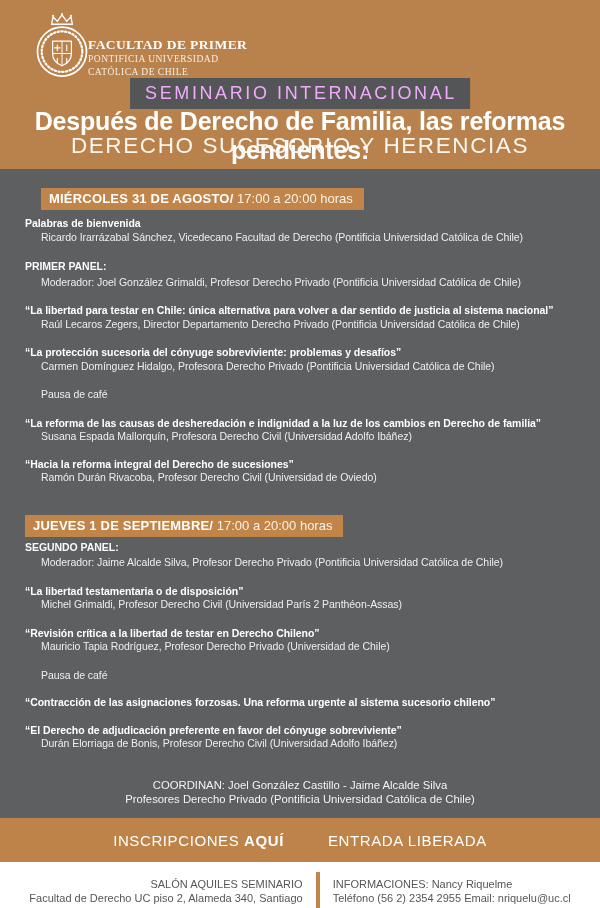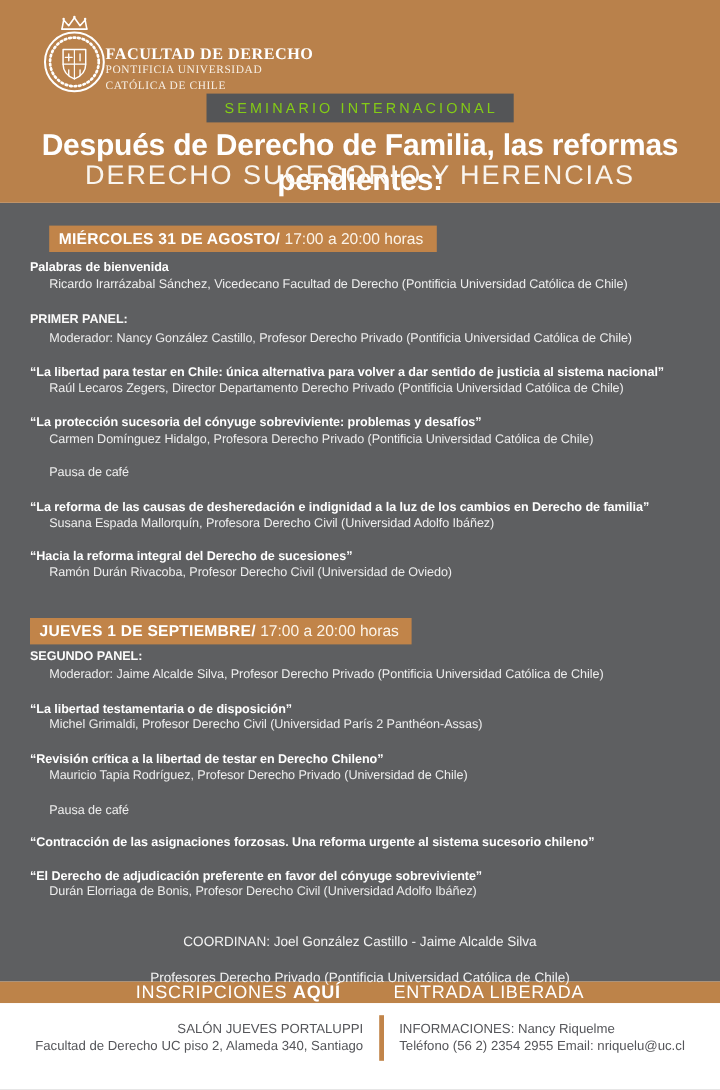--- a/index.html
+++ b/index.html
@@ -13,21 +13,21 @@
     font-family:"Liberation Sans",sans-serif;
     -webkit-font-smoothing:antialiased;
   }
   
   .hdr{position:relative;height:169px;background:var(--header-brown);color:#ffffff;}
   .seal{position:absolute;left:33px;top:12px;}
   .logo-text{position:absolute;left:88px;top:37px;font-family:"Liberation Serif",serif;}
   .faculty{font-size:13.5px;font-weight:bold;letter-spacing:.4px;}
   .univ{font-size:9.5px;line-height:11.5px;letter-spacing:.5px;margin-top:1px;color:#f7efe4;}
   .badge{position:absolute;top:78px;left:50%;transform:translateX(-50%);
-    background:var(--badge-gray);color:#84cc16;font-size:12px;letter-spacing:2.6px;
+    background:var(--badge-gray);color:#f0abfc;font-size:18px;letter-spacing:2.6px;
     padding:5px 13px 5px 15px;white-space:nowrap;}
   .title1{position:absolute;top:107px;left:0;width:100%;margin:0;text-align:center;
     font-size:25px;font-weight:bold;letter-spacing:-.2px;color:#ffffff;}
   .title2{position:absolute;top:133px;left:0;width:100%;margin:0;text-align:center;
     font-size:22.5px;font-weight:normal;letter-spacing:1.6px;color:#f9f5ef;}
   
   .content{height:649px;box-sizing:border-box;background:var(--content-gray);
     padding:0 25px;color:#f1f1f1;}
   .session-bar{display:inline-block;background:var(--session-bar-orange);
     padding:3px 11px 4px 8px;font-size:13px;color:#ffffff;}
@@ -35,23 +35,23 @@
   .session-bar .time{color:#fbf3e8;}
   .s1 .session-bar{margin:19px 16px 7px;}
   .s2 .session-bar{margin:30px 0 4px;}
   .itm{margin:0 0 15px;}
   .itm p{margin:0;font-size:10.5px;line-height:13.5px;letter-spacing:-.05px;}
   .itm .t{font-weight:bold;color:#ffffff;}
   .itm .sp{color:#eeeeee;padding-left:16px;}
   .mb6{margin-bottom:16px;} .mb2{margin-bottom:2px;} .mb14{margin-bottom:14px;} .mb0{margin-bottom:0;}
   .panel-h{font-size:13.5px;font-weight:bold;letter-spacing:.3px;color:#fbfbfb;margin:0;}
   .coordinan{margin-top:27px;text-align:center;font-size:11.3px;line-height:14px;color:#f3f3f3;}
-  .coordinan p{margin:16px;}
-  
-  .cta{height:18px;background:var(--cta-brown);display:flex;align-items:center;
+  .coordinan p{margin:0;}
+  
+  .cta{height:44px;background:var(--cta-brown);display:flex;align-items:center;
     justify-content:center;gap:44px;color:#ffffff;font-size:15px;letter-spacing:.6px;}
   .cta .bold{font-weight:bold;}
   
   .ftr{height:58px;background:#ffffff;display:flex;align-items:center;justify-content:center;
     gap:13px;color:var(--footer-text-gray);font-size:11px;line-height:14.5px;}
   .ftr p{margin:0;}
   .ftr .left{text-align:right;}
   .ftr .right{text-align:left;}
   .vdiv{width:4px;height:38px;background:var(--divider-orange);}
 </style>
@@ -73,21 +73,21 @@
 
       <circle cx="30" cy="42" r="21.5" stroke-width="2.4" stroke-dasharray="1.4 2.6"></circle>
 
       <path d="M20 31 H40 V44 Q40 53 30 57 Q20 53 20 44 Z" stroke-width="1.3"></path>
       <path d="M30 31 V57" stroke-width="1"></path>
       <path d="M20 44 H40" stroke-width="1"></path>
       <path d="M25 35 v6 M22 38 h6" stroke-width="1.2"></path>
       <path d="M35 35 v6 M35 49 v5 M25 49 v5" stroke-width="1.2"></path>
     </svg>
     <div class="logo-text">
-      <div class="faculty">FACULTAD DE DERECHO</div>
+      <div class="faculty">FACULTAD DE PRIMER</div>
       <div class="univ">PONTIFICIA UNIVERSIDAD</div>
       <div class="univ">CATÓLICA DE CHILE</div>
     </div>
     <div class="badge">SEMINARIO INTERNACIONAL</div>
     <h1 class="title1">Después de Derecho de Familia, las reformas pendientes:</h1>
     <h2 class="title2">DERECHO SUCESORIO Y HERENCIAS</h2>
   </header>
 
   <main class="content">
 
@@ -100,21 +100,21 @@
       <div class="itm mb6">
         <p class="t">Palabras de bienvenida</p>
         <p class="sp">Ricardo Irarrázabal Sánchez, Vicedecano Facultad de Derecho (Pontificia Universidad Católica de Chile)</p>
       </div>
 
       <div class="itm mb2">
         <p class="panel-h">PRIMER PANEL:</p>
       </div>
 
       <div class="itm">
-        <p class="sp">Moderador: Nancy González Castillo, Profesor Derecho Privado (Pontificia Universidad Católica de Chile)</p>
+        <p class="sp">Moderador: Joel González Grimaldi, Profesor Derecho Privado (Pontificia Universidad Católica de Chile)</p>
       </div>
 
       <div class="itm">
         <p class="t">“La libertad para testar en Chile: única alternativa para volver a dar sentido de justicia al sistema nacional”</p>
         <p class="sp">Raúl Lecaros Zegers, Director Departamento Derecho Privado (Pontificia Universidad Católica de Chile)</p>
       </div>
 
       <div class="itm">
         <p class="t">“La protección sucesoria del cónyuge sobreviviente: problemas y desafíos”</p>
         <p class="sp">Carmen Domínguez Hidalgo, Profesora Derecho Privado (Pontificia Universidad Católica de Chile)</p>
@@ -182,21 +182,21 @@
   <div class="cta">
     <span>
       <span>INSCRIPCIONES</span>
       <span class="bold">AQUÍ</span>
     </span>
     <span>ENTRADA LIBERADA</span>
   </div>
 
   <footer class="ftr">
     <div class="left">
-      <p>SALÓN JUEVES PORTALUPPI</p>
+      <p>SALÓN AQUILES SEMINARIO</p>
       <p>Facultad de Derecho UC piso 2, Alameda 340, Santiago</p>
     </div>
     <div class="vdiv"></div>
     <div class="right">
       <p>INFORMACIONES: Nancy Riquelme</p>
       <p>Teléfono (56 2) 2354 2955 Email: nriquelu@uc.cl</p>
     </div>
   </footer>
 
 </div>

